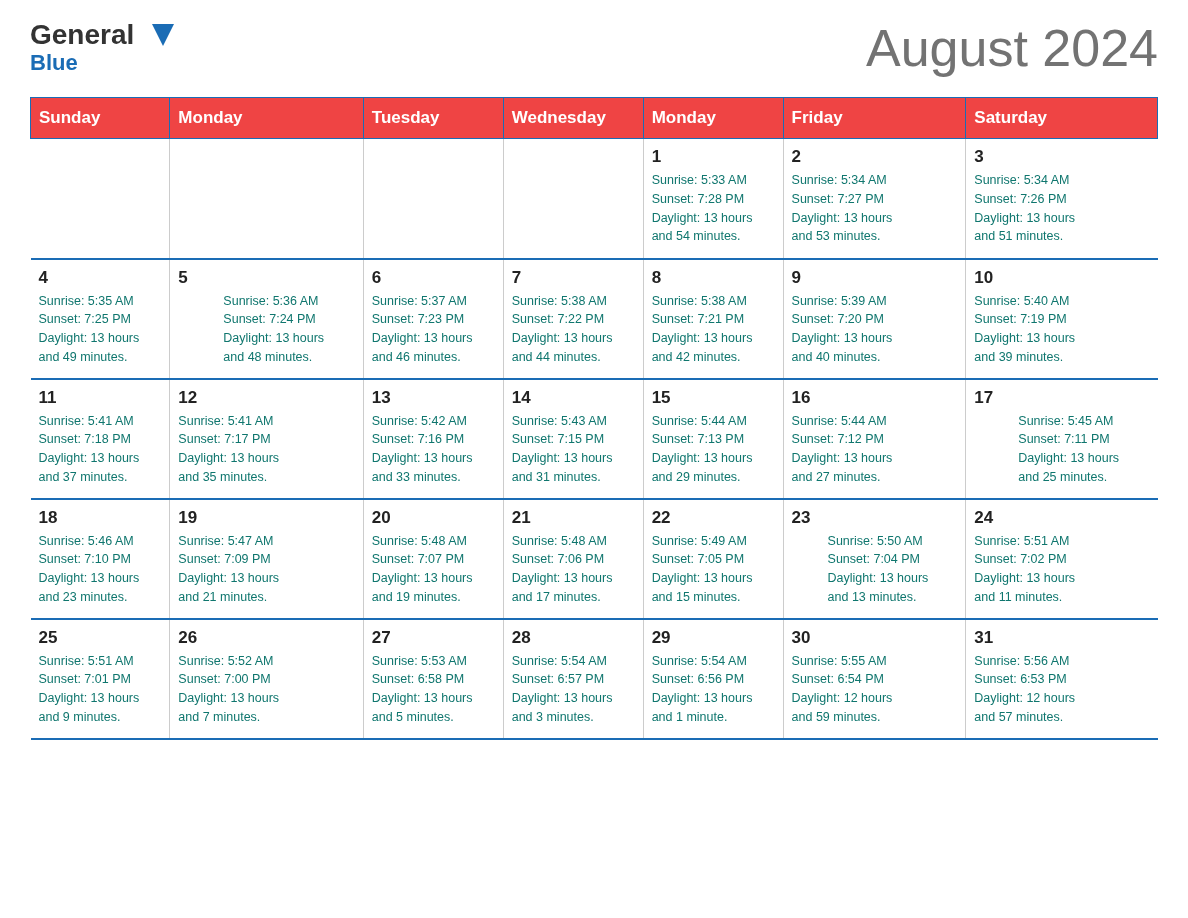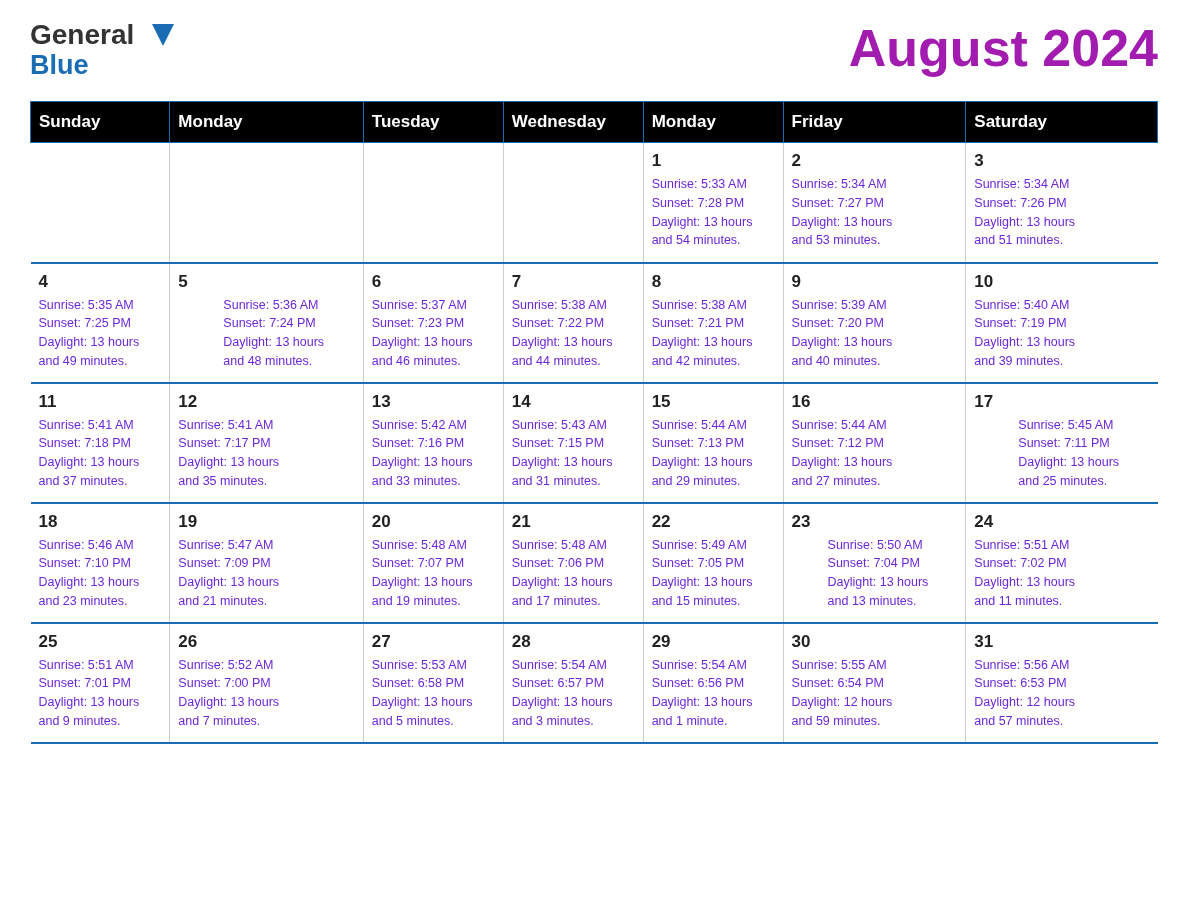--- a/index.html
+++ b/index.html
@@ -21,46 +21,46 @@
       flex-direction: column;
       align-items: flex-start;
     }
     .logo-general {
       font-size: 28px;
       font-weight: bold;
       color: #333;
       line-height: 1;
     }
     .logo-blue {
-      font-size: 27px;
+      font-size: 22px;
       font-weight: bold;
       color: #1a6cb5;
       display: flex;
       align-items: center;
     }
     .title-area {
       text-align: right;
     }
     .month-title {
       font-size: 52px;
-      font-weight: bold;
-      color: #a21caf;
+      font-weight: normal;
+      color: #737373;
       line-height: 1.1;
     }
     .location-title {
       font-size: 22px;
       color: #444;
       margin-top: 4px;
     }
     table {
       width: 100%;
       border-collapse: collapse;
     }
     thead tr {
-      background-color: #000000;
+      background-color: #ef4444;
     }
     thead th {
       color: #fff;
       font-size: 17px;
       font-weight: bold;
       padding: 10px 8px;
       text-align: left;
       border: 1px solid #1a6cb5;
     }
     tbody tr {
@@ -80,21 +80,21 @@
     }
     .day-num {
       font-size: 17px;
       font-weight: bold;
       color: #222;
       display: block;
       margin-bottom: 4px;
     }
     .day-info {
       font-size: 12.5px;
-      color: #6d28d9;
+      color: #0f766e;
       line-height: 1.5;
     }
   </style>
 </head>
 <body>
 
 <div class="header-area">
   <div class="logo">
     <div style="display:flex; align-items:center;gap:16px;">
       <span class="logo-general">General</span>

